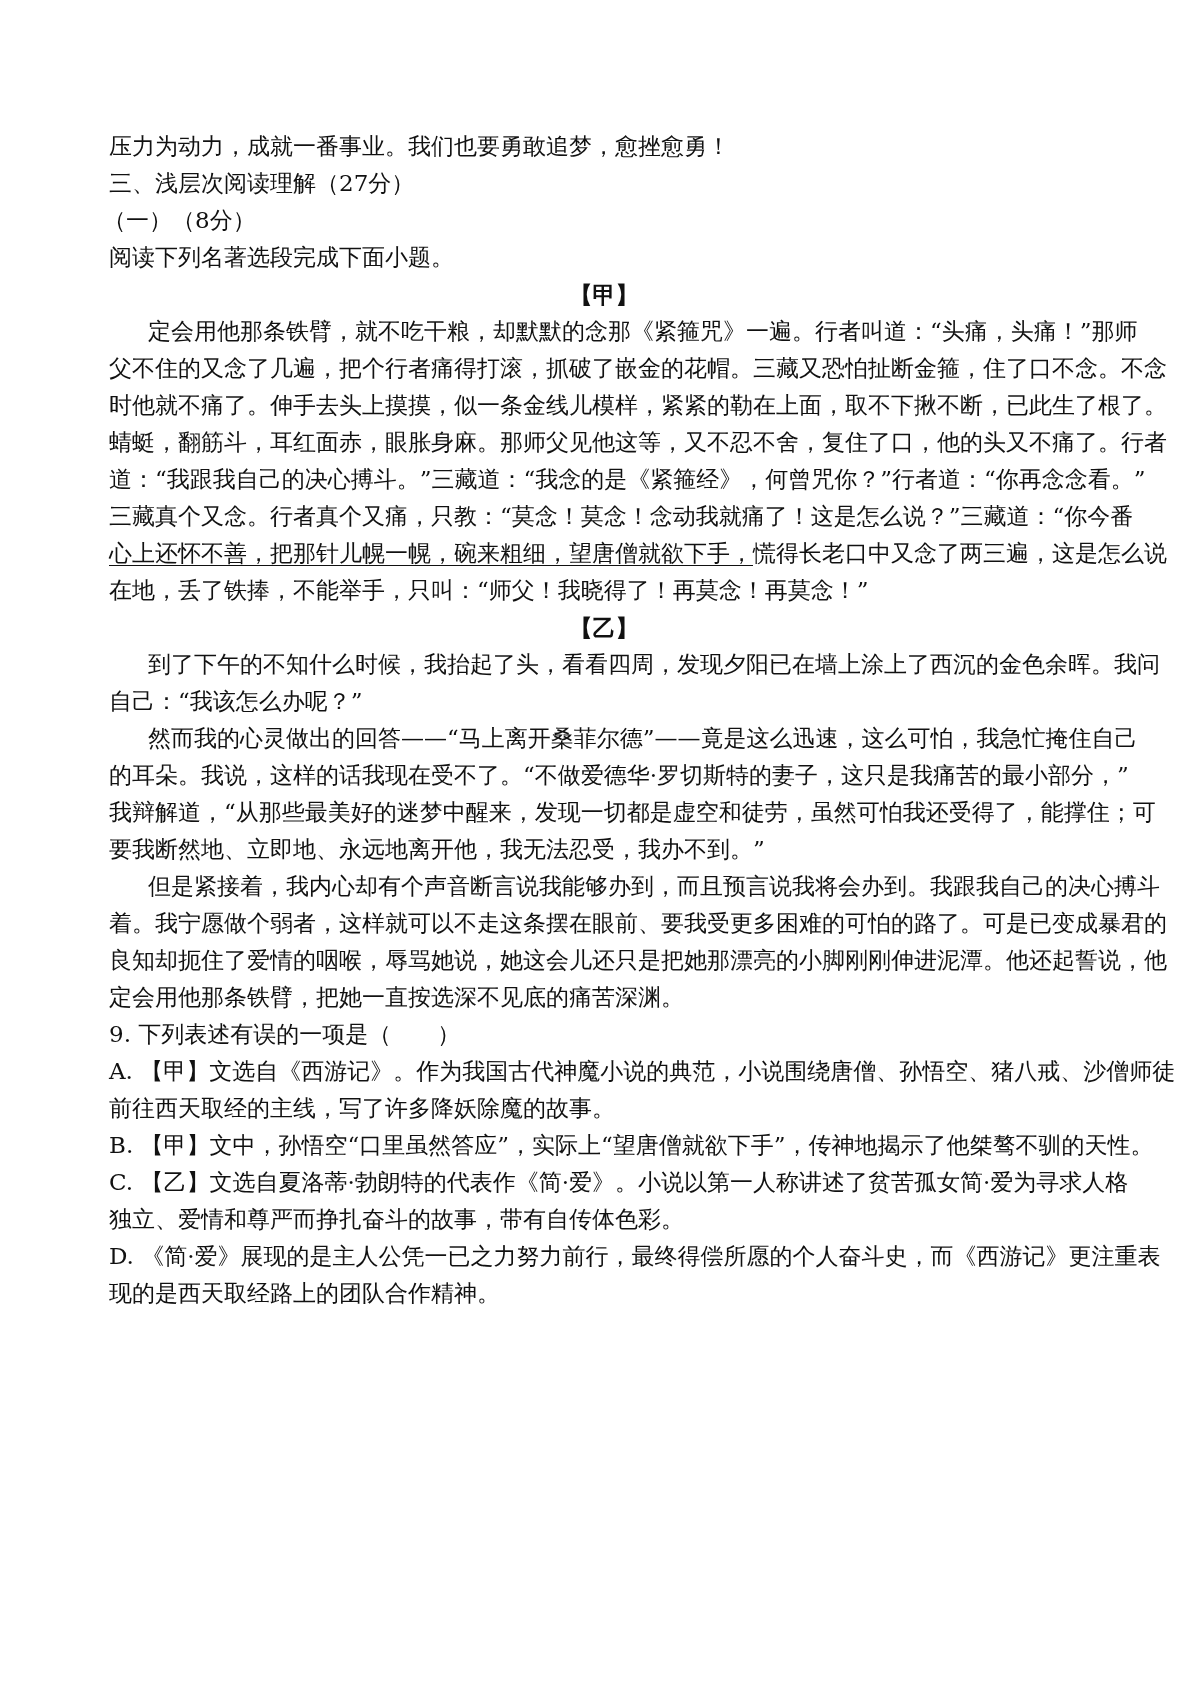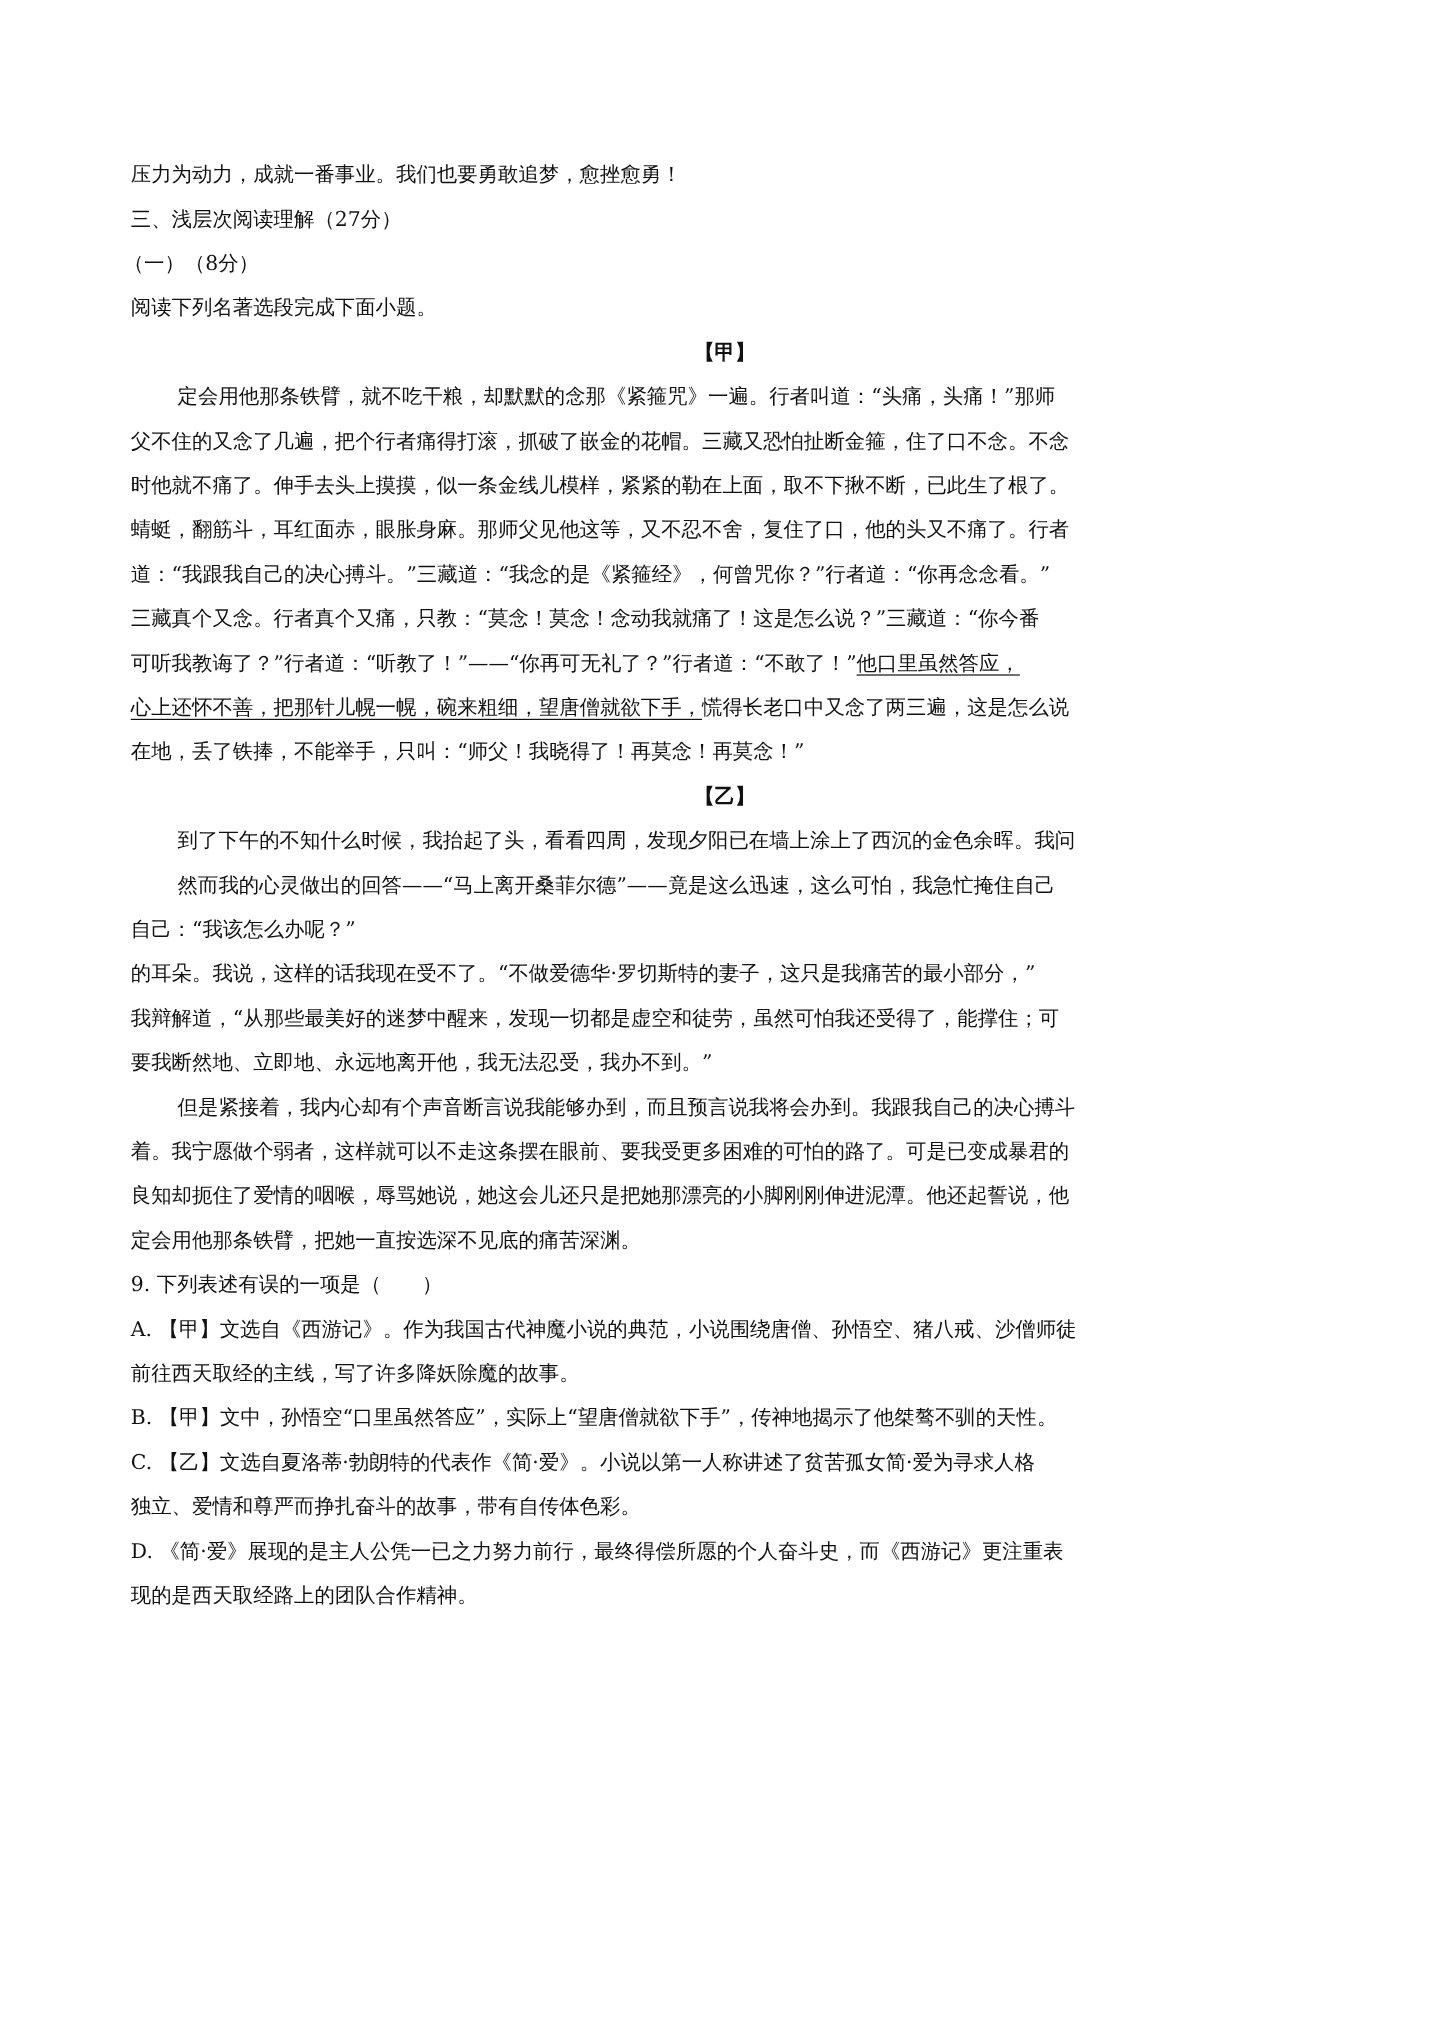--- a/index.html
+++ b/index.html
@@ -3,21 +3,21 @@
   <meta charset="utf-8">
   <style>
     html, body { margin: 0; padding: 0; background: #ffffff; }
     body {
       width: 1200px; height: 1697px; position: relative; overflow: hidden;
       font-family: "DejaVu Serif", "Liberation Serif", serif;
       color: #111111;
     }
     .page {
       position: absolute; left: 109px; top: 128px; width: 990px;
-      font-size: 17px; line-height: 37px;
+      font-size: 23px; line-height: 37px;
     }
     .line { white-space: nowrap; height: 37px; }
     .bold { font-weight: normal; }
     .center { text-align: center; font-weight: bold; }
     .para-line-first { padding-left: 39px; }
     .ul { text-decoration: underline; text-decoration-thickness: 1px; text-underline-offset: 4px; }
   </style>
 </head>
 <body>
 
@@ -29,33 +29,30 @@
 
   <div class="line center">【甲】</div>
   <div>
     <div class="line para-line-first">定会用他那条铁臂，就不吃干粮，却默默的念那《紧箍咒》一遍。行者叫道：“头痛，头痛！”那师</div>
     <div class="line">父不住的又念了几遍，把个行者痛得打滚，抓破了嵌金的花帽。三藏又恐怕扯断金箍，住了口不念。不念</div>
     <div class="line">时他就不痛了。伸手去头上摸摸，似一条金线儿模样，紧紧的勒在上面，取不下揪不断，已此生了根了。</div>
     <div class="line">蜻蜓，翻筋斗，耳红面赤，眼胀身麻。那师父见他这等，又不忍不舍，复住了口，他的头又不痛了。行者</div>
     <div class="line">道：“我跟我自己的决心搏斗。”三藏道：“我念的是《紧箍经》，何曾咒你？”行者道：“你再念念看。”</div>
     <div class="line">三藏真个又念。行者真个又痛，只教：“莫念！莫念！念动我就痛了！这是怎么说？”三藏道：“你今番</div>
     <div class="line">
-      <span>可听我教诲了？”行者道：“听教了！”——“你再可无礼了？”行者道：“不敢了！”</span><span class="ul">他口里虽然答应，</span>
-    </div>
-    <div class="line">
       <span class="ul">心上还怀不善，把那针儿幌一幌，碗来粗细，望唐僧就欲下手，</span><span>慌得长老口中又念了两三遍，这是怎么说</span>
     </div>
     <div class="line">在地，丢了铁捧，不能举手，只叫：“师父！我晓得了！再莫念！再莫念！”</div>
   </div>
 
   <div class="line center">【乙】</div>
   <div>
     <div class="line para-line-first">到了下午的不知什么时候，我抬起了头，看看四周，发现夕阳已在墙上涂上了西沉的金色余晖。我问</div>
+    <div class="line">自己：“我该怎么办呢？”</div>
     <div class="line para-line-first">然而我的心灵做出的回答——“马上离开桑菲尔德”——竟是这么迅速，这么可怕，我急忙掩住自己</div>
-    <div class="line">自己：“我该怎么办呢？”</div>
     <div class="line">的耳朵。我说，这样的话我现在受不了。“不做爱德华·罗切斯特的妻子，这只是我痛苦的最小部分，”</div>
     <div class="line">我辩解道，“从那些最美好的迷梦中醒来，发现一切都是虚空和徒劳，虽然可怕我还受得了，能撑住；可</div>
     <div class="line">要我断然地、立即地、永远地离开他，我无法忍受，我办不到。”</div>
     <div class="line para-line-first">但是紧接着，我内心却有个声音断言说我能够办到，而且预言说我将会办到。我跟我自己的决心搏斗</div>
     <div class="line">着。我宁愿做个弱者，这样就可以不走这条摆在眼前、要我受更多困难的可怕的路了。可是已变成暴君的</div>
     <div class="line">良知却扼住了爱情的咽喉，辱骂她说，她这会儿还只是把她那漂亮的小脚刚刚伸进泥潭。他还起誓说，他</div>
     <div class="line">定会用他那条铁臂，把她一直按选深不见底的痛苦深渊。</div>
   </div>
 
   <div>

